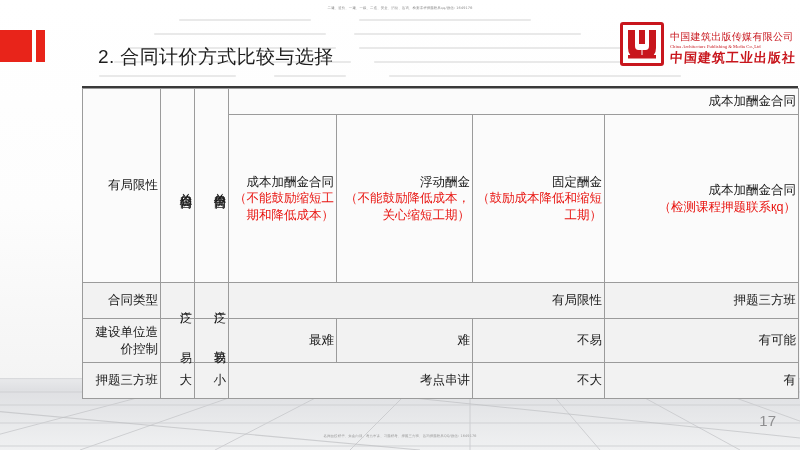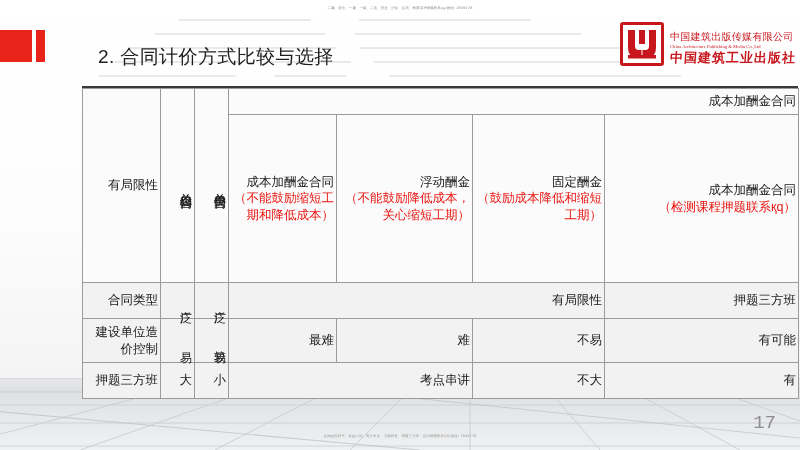--- a/index.html
+++ b/index.html
@@ -189,23 +189,23 @@
   .black { color: #1a1a1a; }
   .red { color: #e8130f; }
 
   
   .sm { font-size: 12px; }
 
   
   .pageno {
     position: absolute;
     right: 24px; top: 412px;
-    font-size: 19px;
+    font-size: 15px;
     color: #8e8e90;
-    font-family: Liberation Mono, monospace;
+    font-family: Liberation Sans, sans-serif;
   }
 </style>
 </head>
 <body>
 
 <div id="slide">
 
   <div class="wall"></div>
 
   <svg class="mapwm" viewBox="0 0 660 300" preserveAspectRatio="none">

